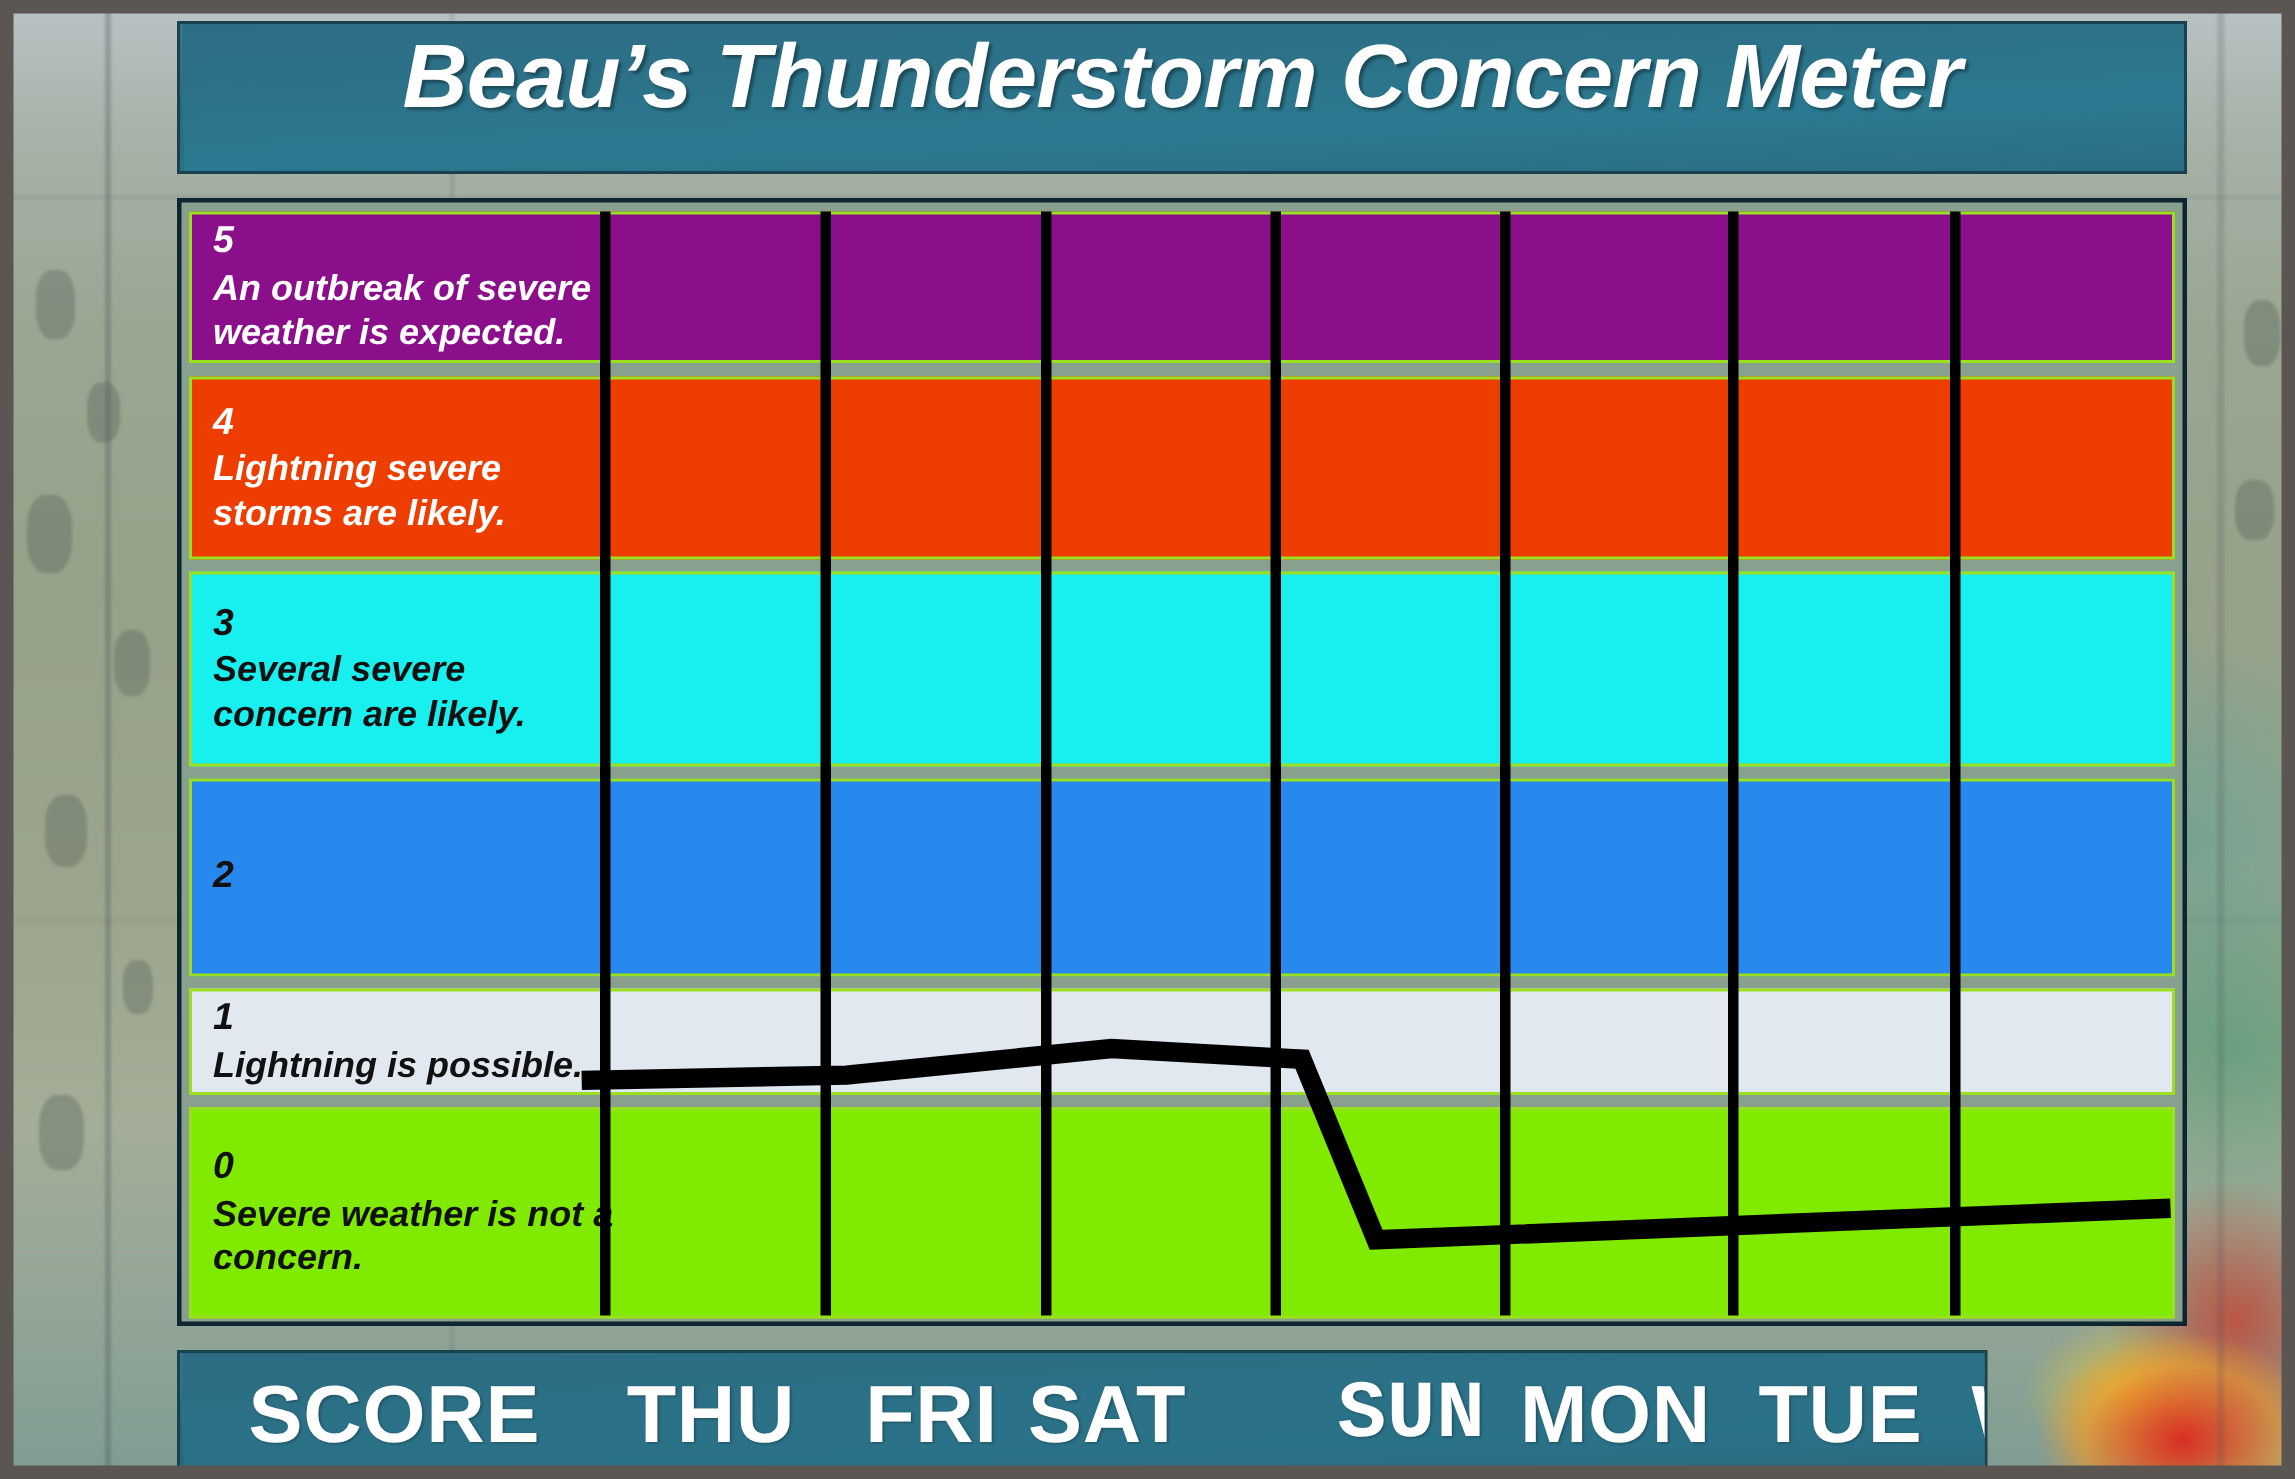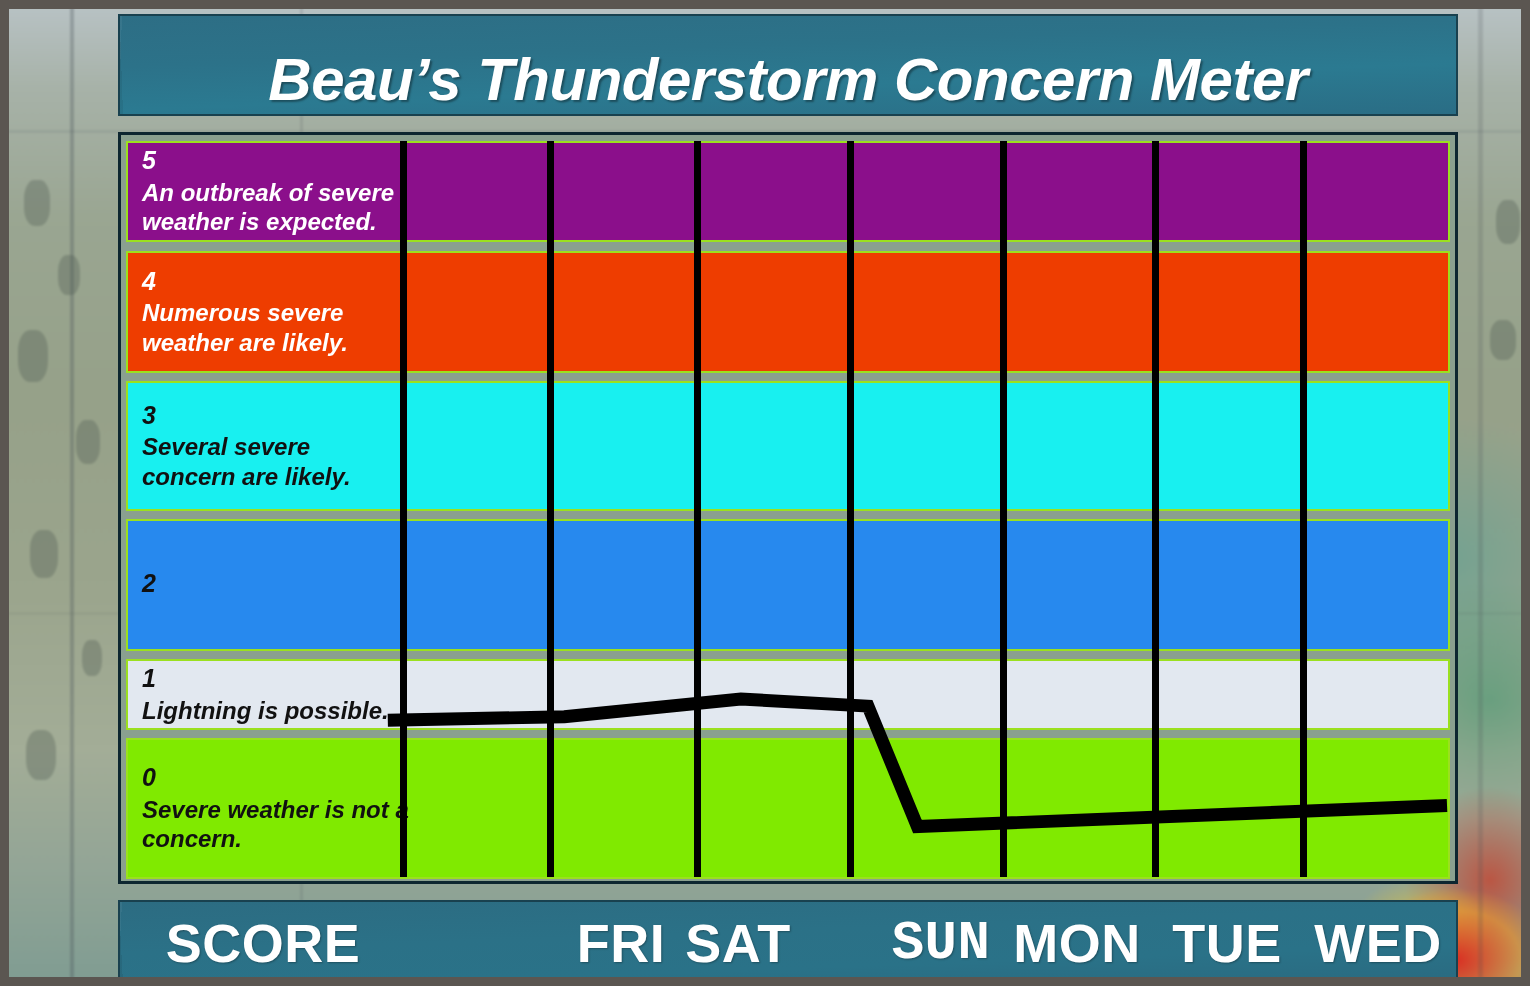--- a/index.html
+++ b/index.html
@@ -35,21 +35,21 @@
     position: absolute; inset: 0;
     border: 9px solid #5b5651;
   }
 
   
   #title-bar {
     position: absolute;
     left: 118px; top: 14px; width: 1340px; height: 102px;
     background: linear-gradient(178deg, #2d6e85 0%, #2c7289 35%, #2b7a91 65%, #2a6d85 100%);
     border: 2px solid #19414f;
-    display: flex; align-items: flex-end; justify-content: center;
+    display: flex; align-items: flex-start; justify-content: center;
     overflow: hidden;
   }
   #title-bar::after {
     content: "";
     position: absolute; inset: 0;
     background:
       linear-gradient(92deg, rgba(255,255,255,.05) 0 2px, rgba(0,0,0,0) 2px 34px),
       linear-gradient(88deg, rgba(0,0,0,.07) 0 3px, rgba(0,0,0,0) 3px 57px);
     pointer-events: none;
   }
@@ -95,21 +95,21 @@
   }
 
   
   #trend-svg {
     position: absolute; inset: 0; pointer-events: none;
   }
 
   
   #label-bar {
     position: absolute;
-    left: 118px; top: 900px; width: 1340px; height: 86px;
+    left: 118px; top: 900px; width: 1207px; height: 86px;
     background: linear-gradient(178deg, #2c6c82 0%, #2b7187 40%, #2a7288 70%, #2a6a80 100%);
     border: 2px solid #19414f;
     overflow: hidden;
   }
   #label-bar::after {
     content: "";
     position: absolute; inset: 0;
     background:
       linear-gradient(93deg, rgba(255,255,255,.05) 0 2px, rgba(0,0,0,0) 2px 41px),
       linear-gradient(87deg, rgba(0,0,0,.08) 0 3px, rgba(0,0,0,0) 3px 63px);
@@ -151,21 +151,21 @@
 
   <div id="band-stack">
 
     <div class="band" style="top:6px; height:101px; background:#8B0F8B; color:#ffffff;">
       <div class="score">5</div>
       <div class="desc">An outbreak of severe weather is expected.</div>
     </div>
 
     <div class="band" style="top:116px; height:122px; background:#EE3D00; color:#ffffff;">
       <div class="score">4</div>
-      <div class="desc">Numerous severe weather are likely.</div>
+      <div class="desc">Lightning severe storms are likely.</div>
     </div>
 
     <div class="band" style="top:246px; height:130px; background:#18F0F0; color:#111111;">
       <div class="score">3</div>
       <div class="desc">Several severe concern are likely.</div>
     </div>
 
     <div class="band" style="top:384px; height:132px; background:#2789EE; color:#111111;">
       <div class="score">2</div>
     </div>
@@ -191,20 +191,21 @@
     <div class="vline" style="left:1179px;"></div>
   </div>
 
   <svg id="trend-svg" viewBox="0 0 1340 752" preserveAspectRatio="none">
     <polyline id="trend-path" fill="none" stroke="#000000" stroke-width="13" stroke-linejoin="miter" stroke-linecap="butt" points="268,587.9 445.3333333333333,584.35 622.6666666666666,566.6 750.3466666666667,573.7 800,694.65 1332,673.5"></polyline>
   </svg>
 </div>
 
 <div id="label-bar">
   <div class="day-label" style="left:8px;   width:270px;">SCORE</div>
+  <div class="day-label" style="left:282px; width:144px;">THU</div>
   <div class="day-label" style="left:429px; width:144px;">FRI</div>
   <div class="day-label" style="left:543px; width:150px;">SAT</div>
   <div class="day-label" style="left:746px; width:150px;font-family:Liberation Mono, monospace;">SUN</div>
   <div class="day-label" style="left:882px; width:150px;text-align:right;">MON</div>
   <div class="day-label" style="left:1034px;width:146px;">TUE</div>
   <div class="day-label" style="left:1182px;width:152px;">WED</div>
 </div>
 
 <div id="vignette"></div>
 

